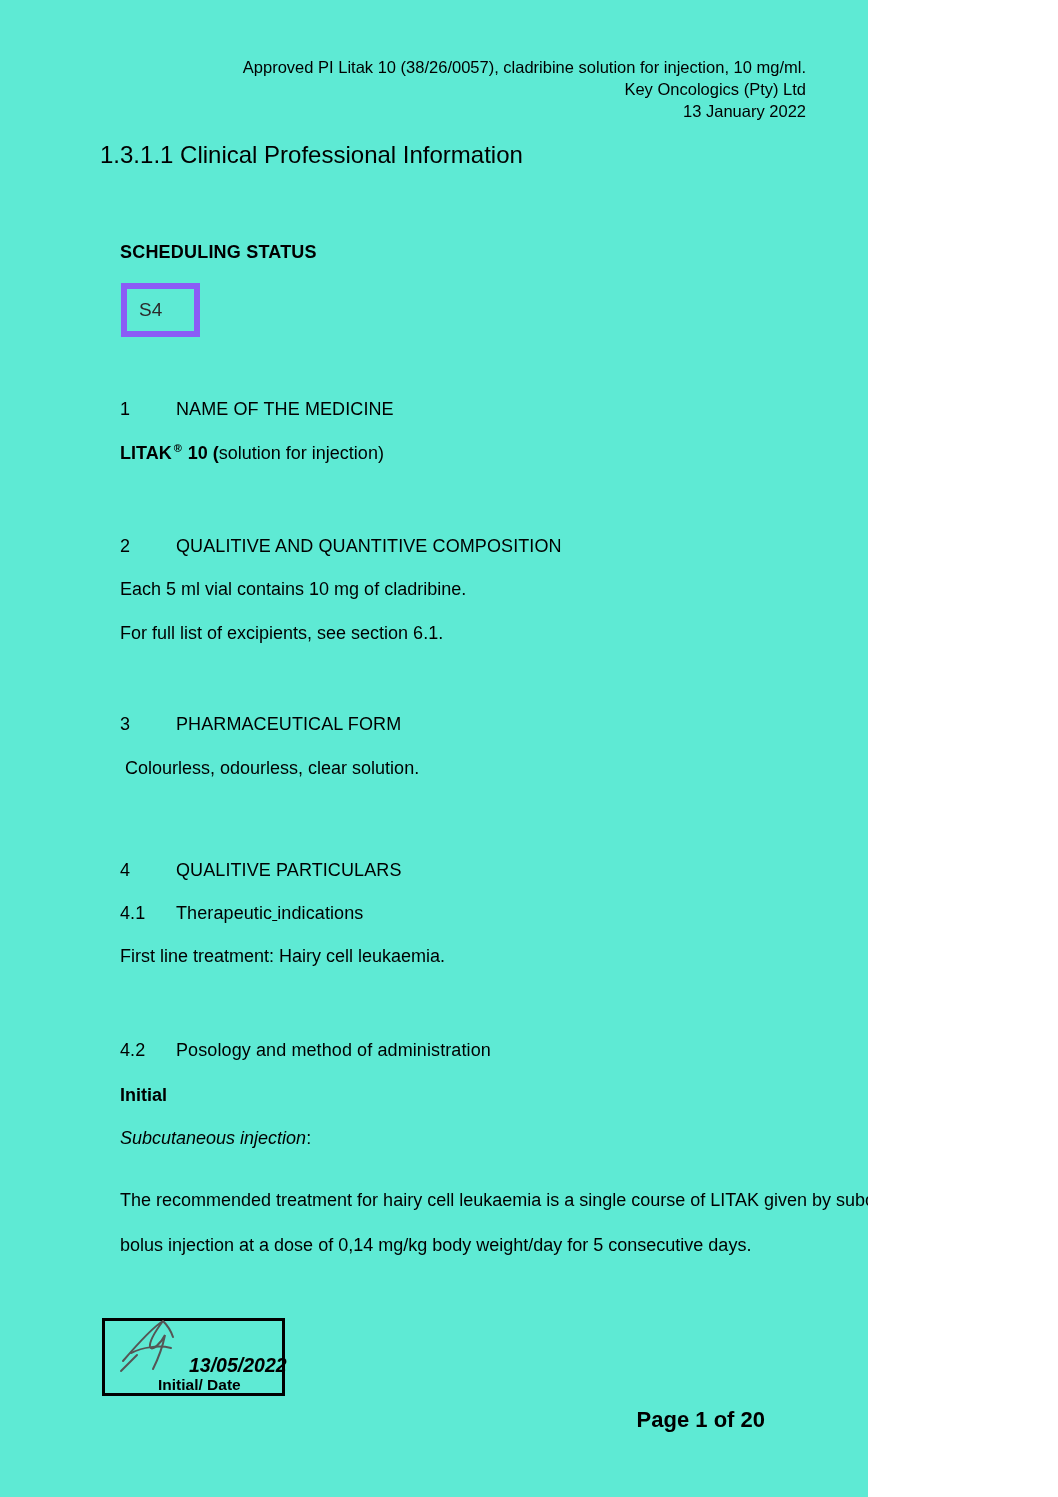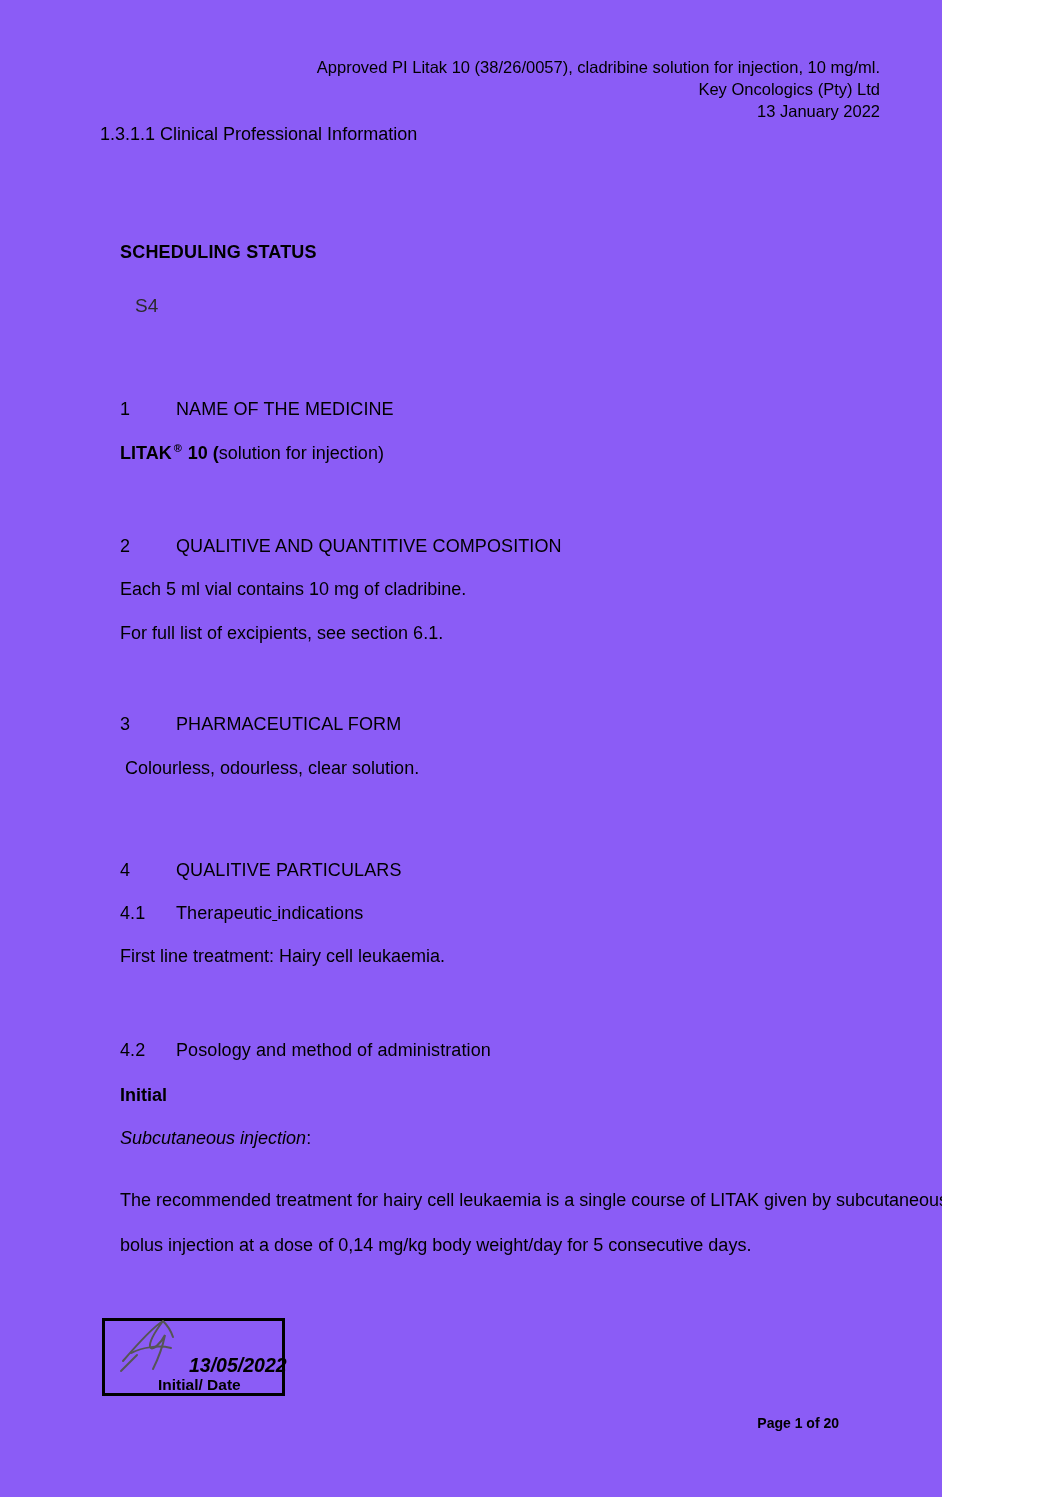--- a/index.html
+++ b/index.html
@@ -2,57 +2,57 @@
 <html><head>
 <meta charset="utf-8">
 <style>
   html, body {
     margin: 0;
     padding: 0;
     background: #ffffff;
   }
   .page {
     position: relative;
-    width: 942px;
+    width: 868px;
     height: 1497px;
-    background: #8b5cf6;
+    background: #5eead4;
     color: #000000;
     font-family: "Liberation Sans", sans-serif;
     font-size: 18px;
     overflow: hidden;
   }
   .abs { position: absolute; }
   .bold { font-weight: bold; }
   .italic { font-style: italic; }
   .nowrap { white-space: nowrap; }
 
   .header-block {
     top: 56px;
     right: 62px;
     text-align: right;
     font-size: 16.5px;
     line-height: 22px;
   }
   .doc-ref {
-    top: 124px;
+    top: 141px;
     left: 100px;
-    font-size: 18px;
+    font-size: 24px;
   }
   .sched-heading {
     top: 242px;
     left: 120px;
     font-weight: bold;
     letter-spacing: 0.2px;
   }
   .s4-box {
     top: 283px;
     left: 121px;
     width: 55px;
     height: 42px;
-    border: 2px solid #8b5cf6;
+    border: 6px solid #8b5cf6;
     display: flex;
     align-items: center;
     padding-left: 12px;
     font-size: 19px;
     color: #2b2b2b;
   }
   .sec-heading {
     left: 120px;
     font-weight: normal;
     white-space: nowrap;
@@ -106,22 +106,21 @@
     left: 53px;
     top: 55px;
     font-size: 15.5px;
     font-weight: bold;
     white-space: nowrap;
   }
   .footer-page {
     top: 1407px;
     right: 103px;
     font-weight: bold;
-    font-size: 14px;
-    margin-top: 8px;
+    font-size: 22px;
   }
 </style>
 </head>
 <body>
 
 <div class="page">
 
   <div class="abs header-block">
     <div>Approved PI Litak 10 (38/26/0057), cladribine solution for injection, 10 mg/ml.</div>
     <div>Key Oncologics (Pty) Ltd</div>

